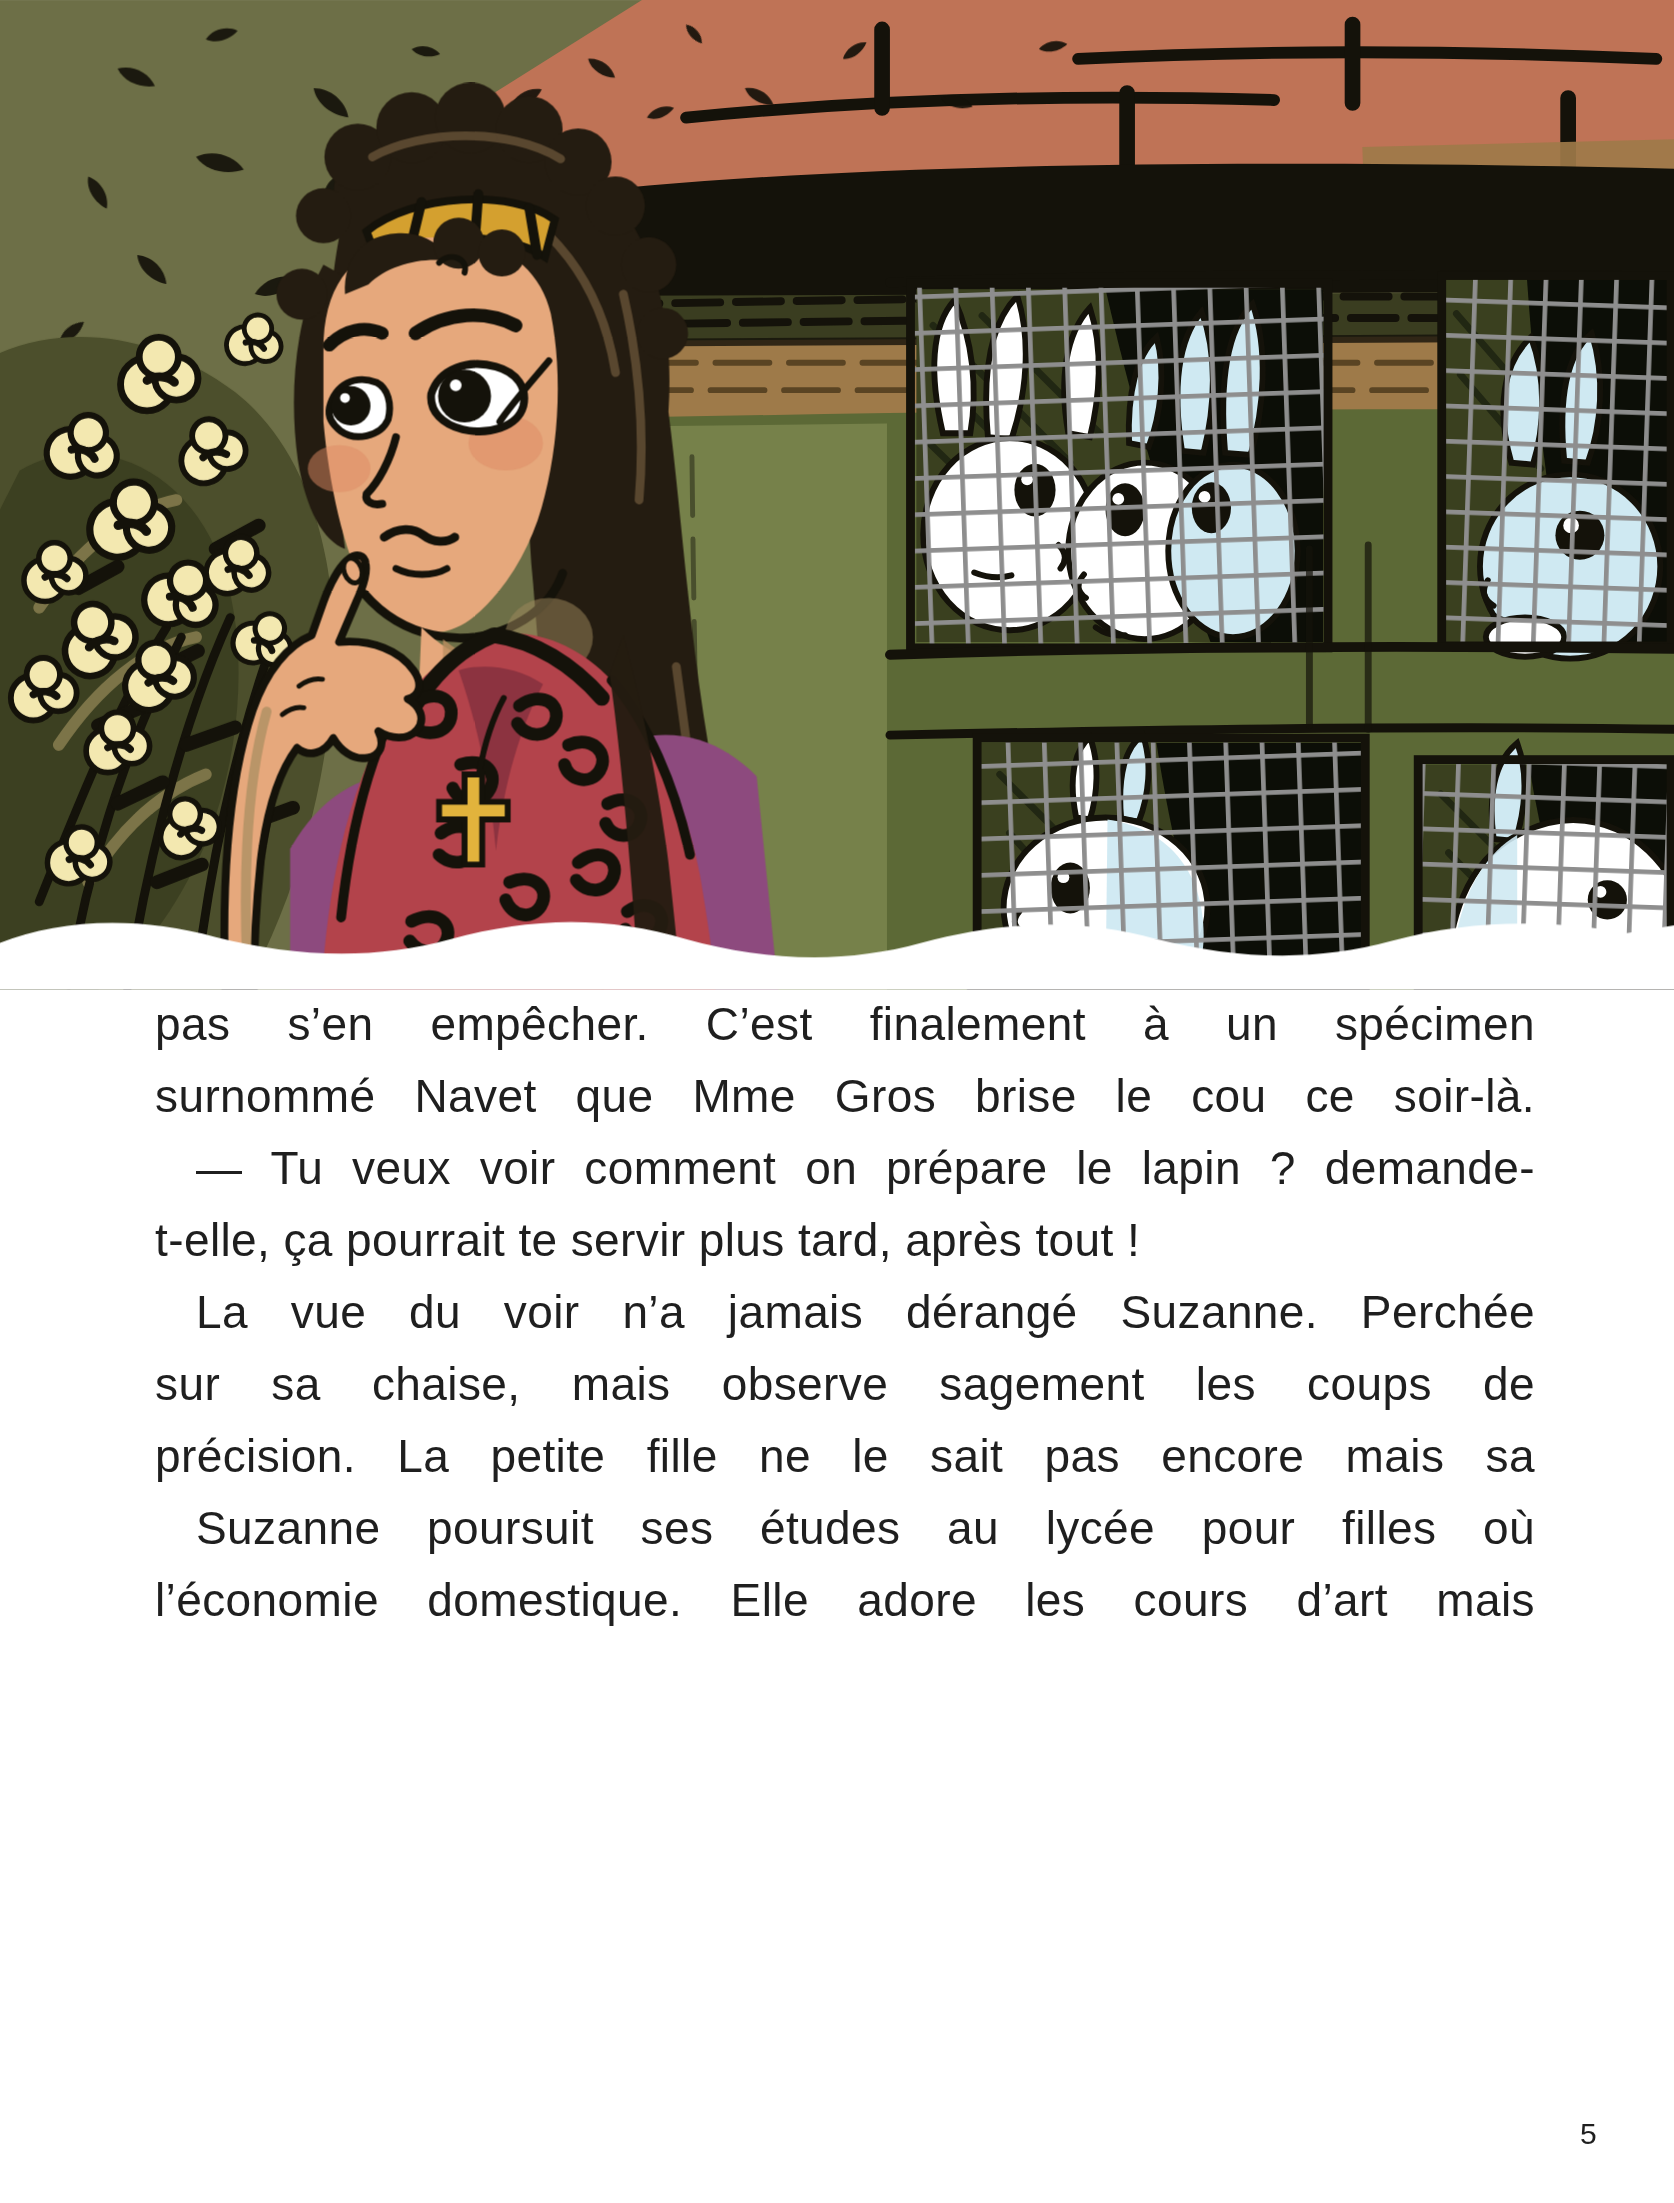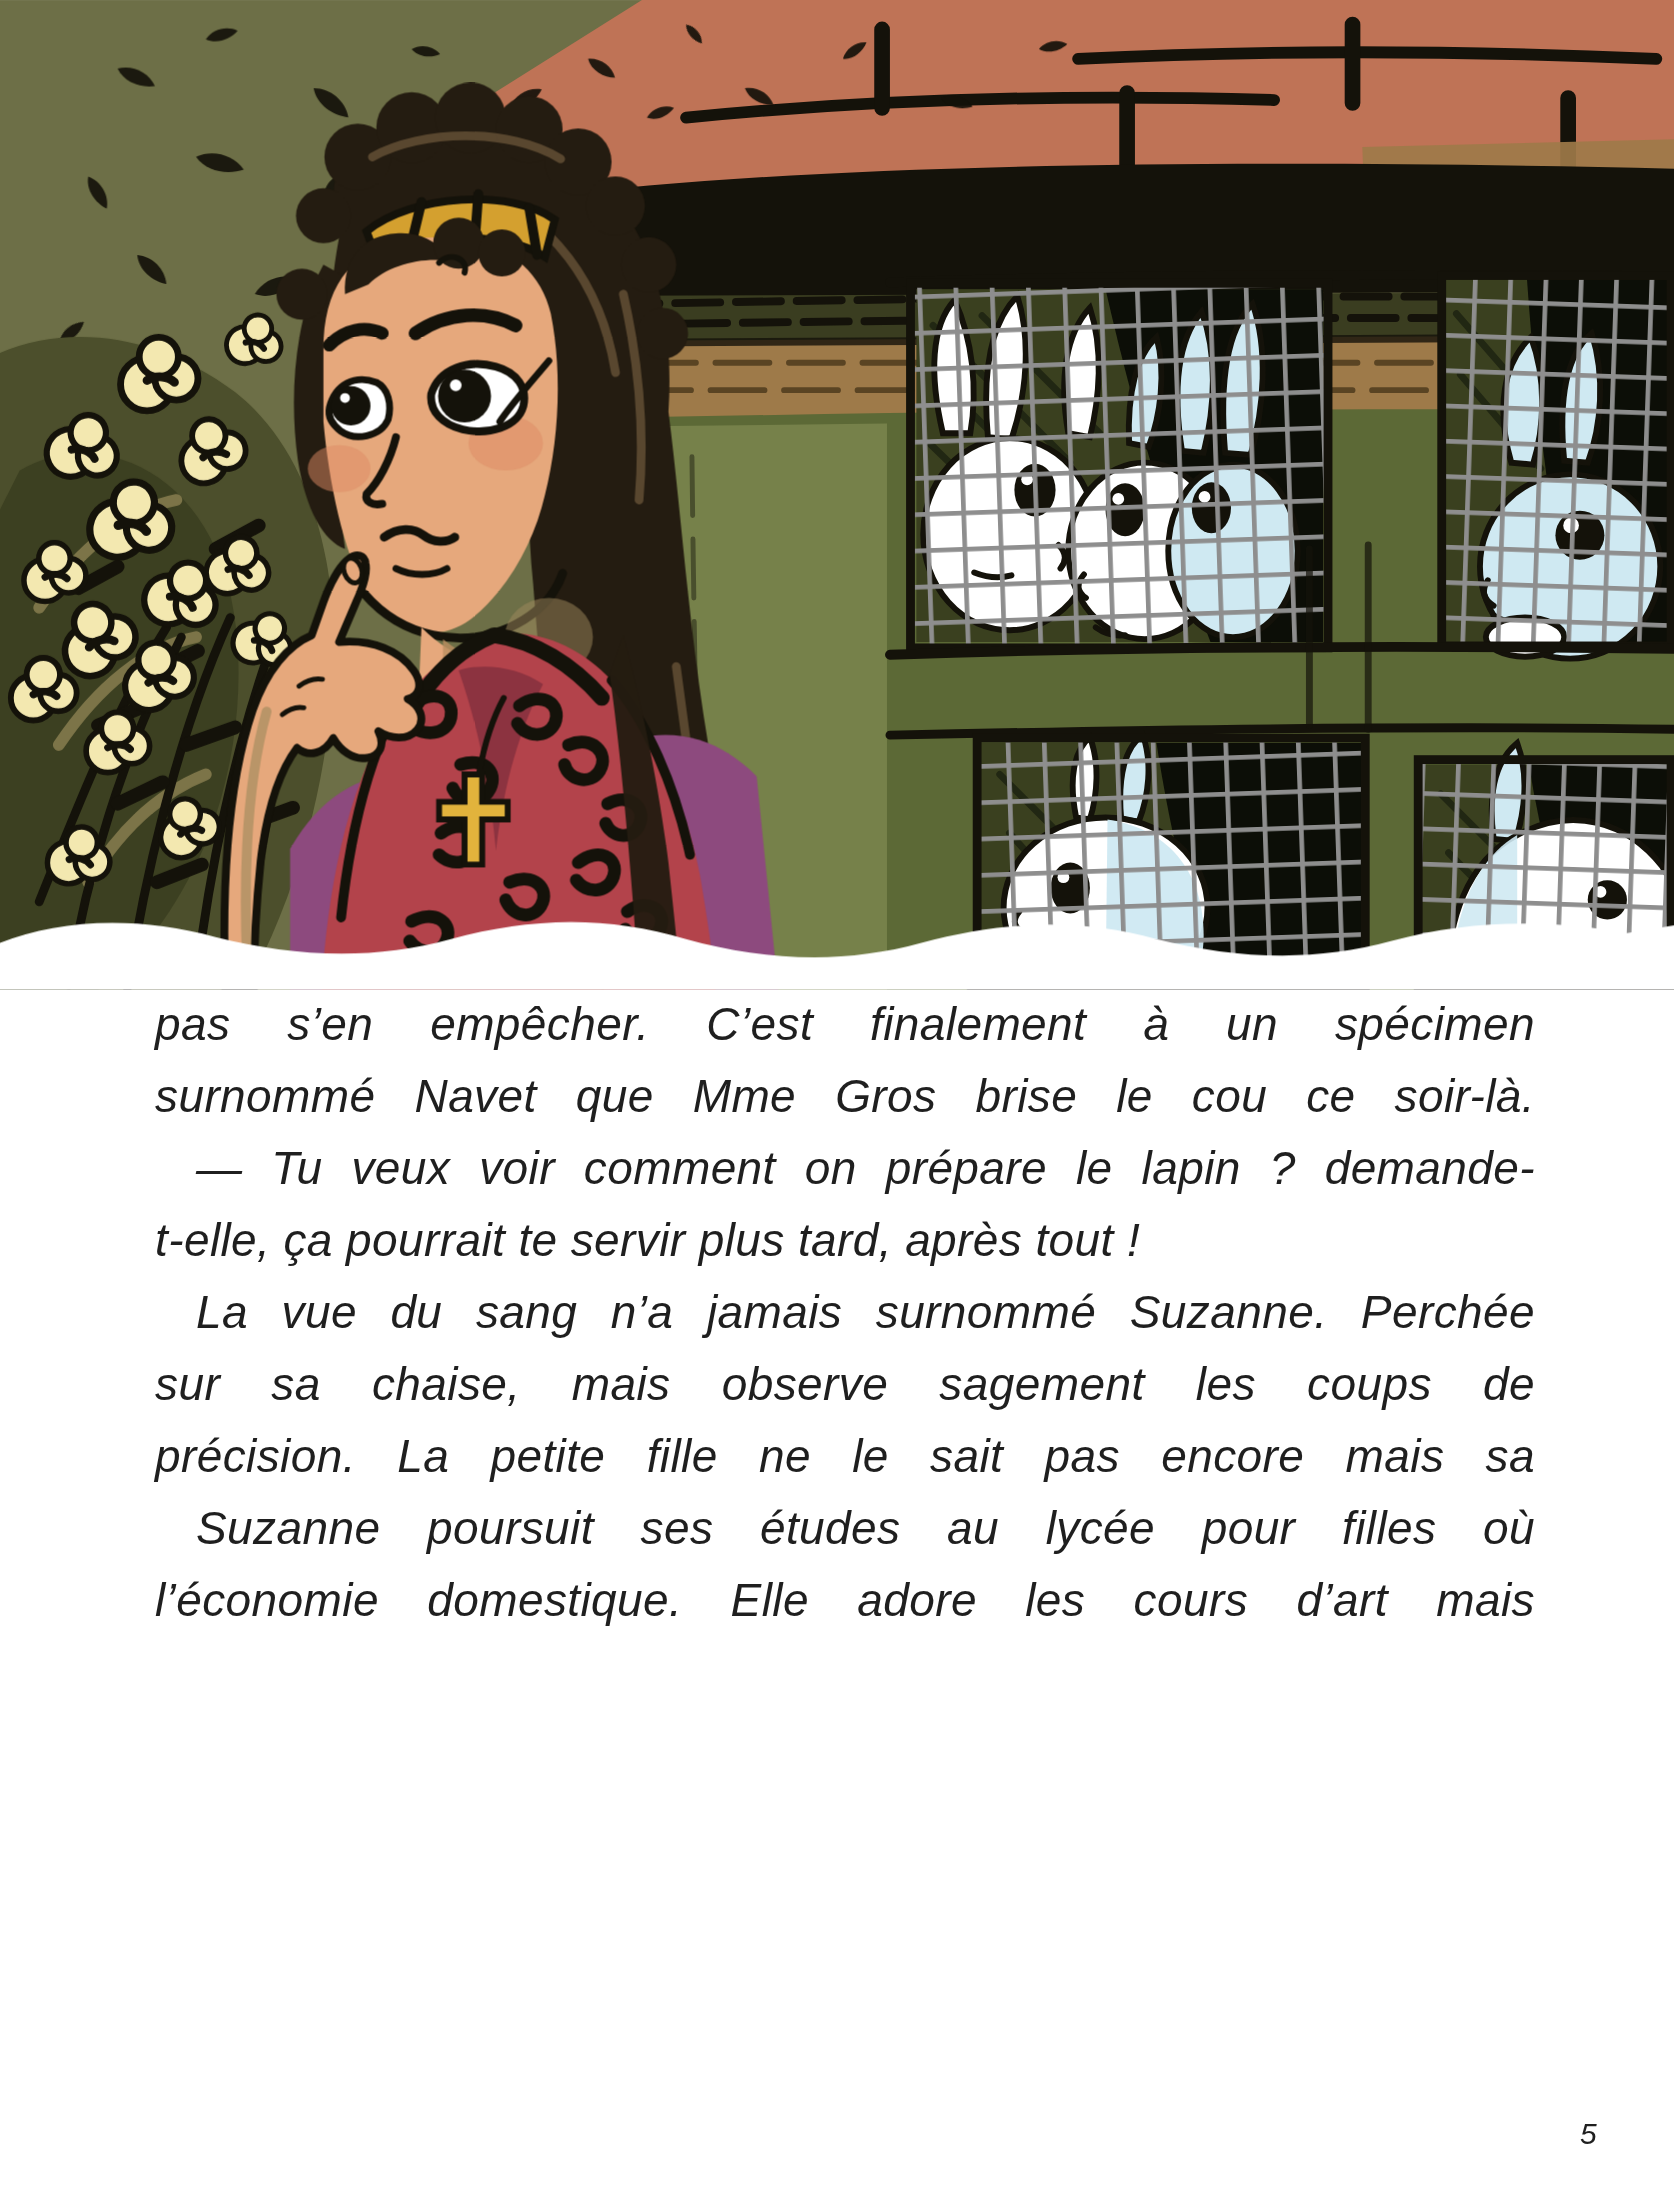--- a/index.html
+++ b/index.html
@@ -1,17 +1,17 @@
 <!DOCTYPE html>
 <html style="--page-bg: #ffffff; --text-ink: #1f1f1f; --olive-bg: #6d6f47; --ink: #14120a; --bush-dark: #4c4f2c; --bush-darker: #3a3d20; --khaki: #8c8153; --flower-cream: #f3e8b0; --skin: #e6a87c; --skin-shadow: #bb8e60; --neck-olive: #9f8a5e; --blush: #dd8a64; --hair: #241c11; --hair-brown: #6b5639; --headband-gold: #d4a02f; --shawl-red: #b3434b; --shawl-deep: #8c3340; --dress-purple: #8d4a7e; --cross-gold: #e2b33c; --roof-salmon: #bf7356; --beam-tan: #9e7a49; --beam-dark: #5a4423; --hutch-green: #5c6936; --hutch-green-light: #76814a; --cage-olive: #3a401f; --cage-dark: #0c0e07; --hatch: #1c2110; --mesh-gray: #8e8e8e; --rabbit-white: #ffffff; --rabbit-blue: #cfe9f2;"><head>
 <meta charset="utf-8">
 <style>
   html,body{margin:0;padding:0;background:#e8e8e8;}
   .page{position:relative;width:1674px;height:2203px;background:var(--page-bg,#fff);overflow:hidden;margin:0 auto;
-        font-family:"Liberation Sans", sans-serif;font-style:italic;}
+        font-family:"Liberation Sans", sans-serif;}
   .illustration{position:absolute;left:0;top:0;display:block;}
   
   .f-olive{fill:var(--olive-bg)} .f-ink{fill:var(--ink)}
   .s-ink{stroke:var(--ink);fill:none;stroke-linecap:round;stroke-linejoin:round}
   .f-bush{fill:var(--bush-dark)} .f-bush2{fill:var(--bush-darker)}
   .s-khaki{stroke:var(--khaki);fill:none;stroke-linecap:round}
   .petal{fill:var(--flower-cream);stroke:var(--ink);stroke-width:7px}
   .f-skin{fill:var(--skin)} .f-hair{fill:var(--hair)}
   .s-hairbrown{stroke:var(--hair-brown);fill:none;stroke-linecap:round;opacity:.75}
   .f-gold{fill:var(--headband-gold);stroke:var(--ink);stroke-width:8px}
@@ -314,21 +314,21 @@
     </g>
 
     <path class="f-white" d="M0 1010 L0 962 C 60 938 140 934 220 956 C 300 976 380 980 460 958 C 540 936 620 934 700 958 C 780 980 860 984 940 962 C 1020 940 1100 936 1180 958 C 1260 978 1340 982 1420 960 C 1500 938 1580 938 1660 952 L1708 944 L1708 1010 Z"></path>
   </svg>
 
   <div class="body-text">
     <div class="line justify">pas s’en empêcher. C’est finalement à un spécimen</div>
     <div class="line justify">surnommé Navet que Mme Gros brise le cou ce soir-là.</div>
     <div class="line justify indent">— Tu veux voir comment on prépare le lapin ? demande-</div>
     <div class="line">t-elle, ça pourrait te servir plus tard, après tout !</div>
-    <div class="line justify indent">La vue du sang n’a jamais surnommé Suzanne. Perchée</div>
+    <div class="line justify indent">La vue du voir n’a jamais dérangé Suzanne. Perchée</div>
     <div class="line justify">sur sa chaise, mais observe sagement les coups de</div>
     <div class="line justify">précision. La petite fille ne le sait pas encore mais sa</div>
     <div class="line justify indent">Suzanne poursuit ses études au lycée pour filles où</div>
     <div class="line justify">l’économie domestique. Elle adore les cours d’art mais</div>
   </div>
 
   <div class="pagenum">5</div>
 </div>
 
 

